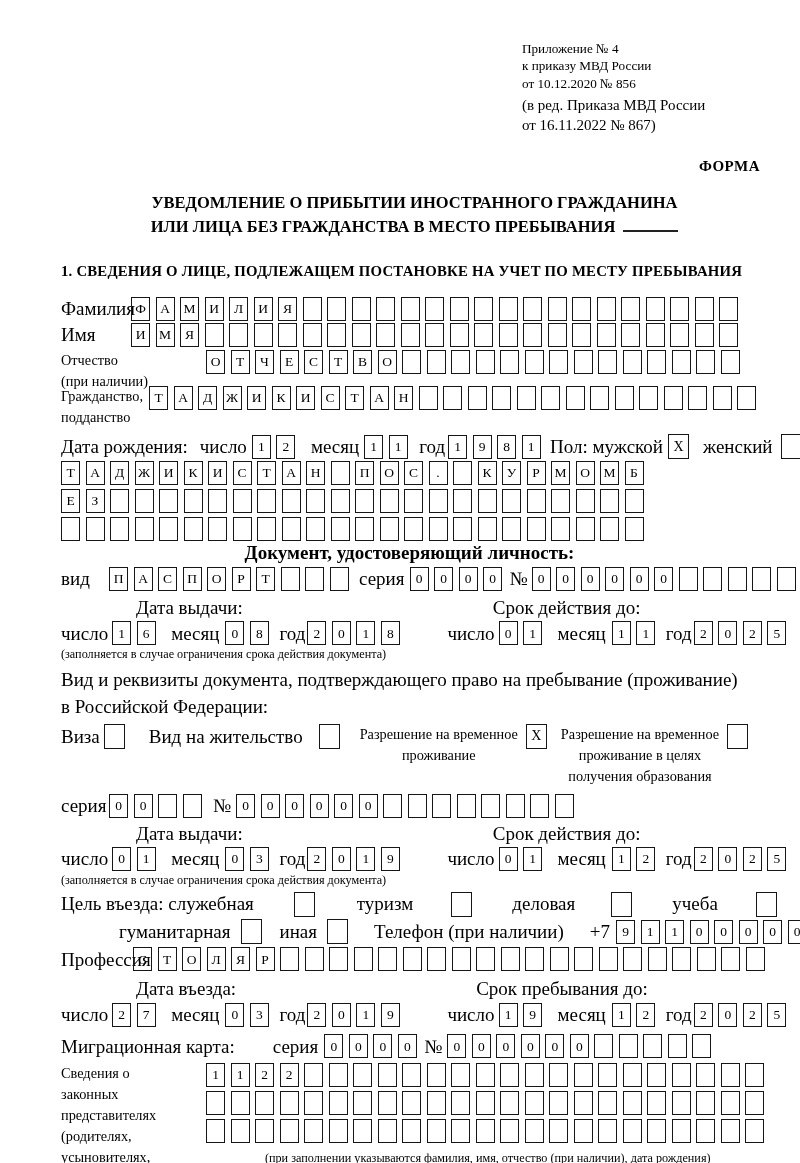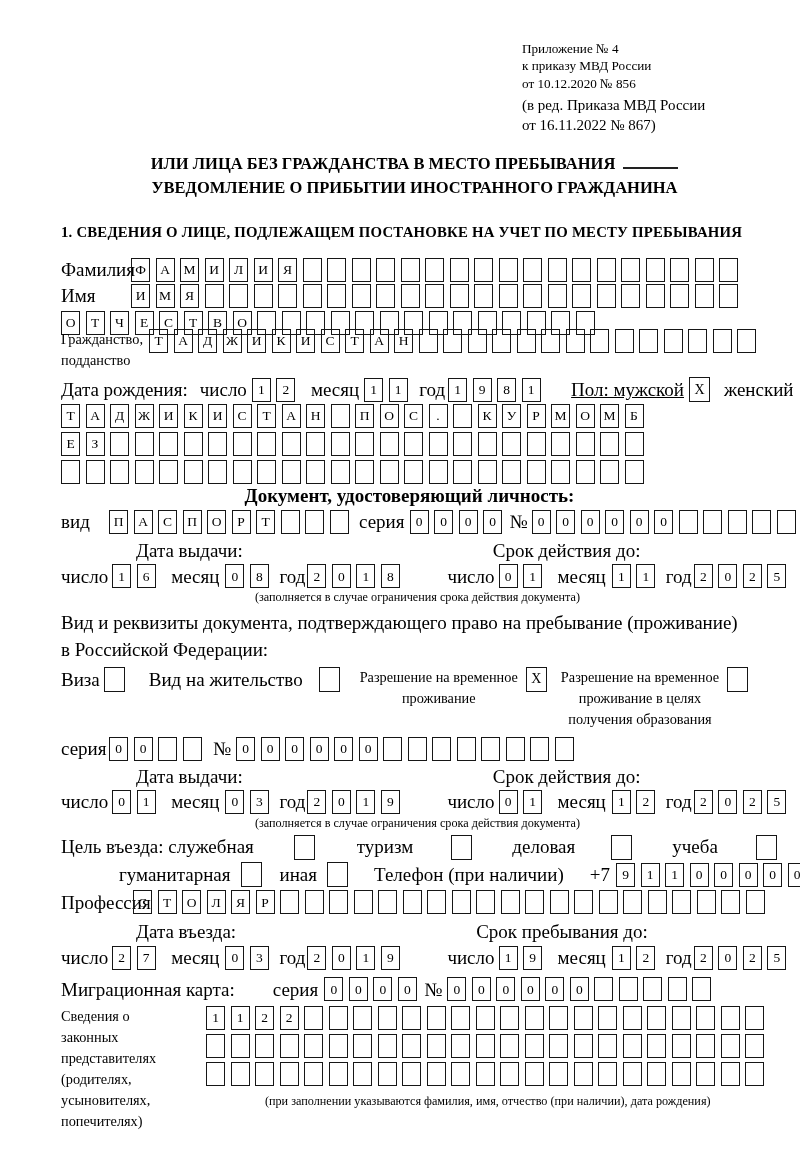--- a/index.html
+++ b/index.html
@@ -11,21 +11,21 @@
     padding: 40px 12px 8px 61px;
   }
   .hdr { margin-left: 461px; font-size: 13.2px; line-height: 1.32; }
   .hdr .sub { margin-top: 4px; font-size: 15px; }
   .forma { text-align: right; padding-right: 28px; font-weight: bold; font-size: 15px; margin-top: 22px; letter-spacing: .5px; }
   .title { text-align: center; font-weight: bold; font-size: 16.5px; margin-top: 16px; line-height: 1.45; padding-right: 20px;}
   .blank-line { display: inline-block; width: 55px; border-bottom: 2px solid #222; height: .9em; margin-left: 8px; }
   .sec { font-weight: bold; font-size: 14.8px; margin-top: 24px; white-space: nowrap; letter-spacing: .2px; }
   .frow { display: flex; align-items: center; }
   .frow.top { align-items: flex-start; }
-  .frow.right { justify-content: center; padding-right: 14px; }
+  .frow.right { justify-content: flex-start; padding-right: 14px; }
   .frow.center { justify-content: center; padding-right: 30px; }
   .lbl { font-size: 19px; white-space: nowrap; flex: none; line-height: 1.35; }
   .lbl.b { font-weight: bold; }
   .lbl.s { font-size: 12.2px; }
   .cells { display: flex; flex: none; }
   .cell {
     width: 19px; height: 24px; border: 1.5px solid #161616; margin-right: 5.5px;
     display: flex; align-items: center; justify-content: center;
     font-size: 13.5px; flex: none; line-height: 1;
   }
@@ -45,25 +45,26 @@
 <div class="page">
   <div class="hdr">
     <div>Приложение № 4</div>
     <div>к приказу МВД России</div>
     <div>от 10.12.2020 № 856</div>
     <div class="sub">
       <div>(в ред. Приказа МВД России</div>
       <div>от 16.11.2022 № 867)</div>
     </div>
   </div>
+  <div class="forma">ФОРМА</div>
   <div class="title">
+    <div>УВЕДОМЛЕНИЕ О ПРИБЫТИИ ИНОСТРАННОГО ГРАЖДАНИНА</div>
     <div>
       <span>ИЛИ ЛИЦА БЕЗ ГРАЖДАНСТВА В МЕСТО ПРЕБЫВАНИЯ</span><span class="blank-line"></span>
     </div>
-    <div>УВЕДОМЛЕНИЕ О ПРИБЫТИИ ИНОСТРАННОГО ГРАЖДАНИНА</div>
   </div>
   <div class="sec">1. СВЕДЕНИЯ О ЛИЦЕ, ПОДЛЕЖАЩЕМ ПОСТАНОВКЕ НА УЧЕТ ПО МЕСТУ ПРЕБЫВАНИЯ</div>
   <div id="form-body">
       <div class="frow" style="margin-top: 16px;">
         <span class="lbl" style="width: 70px; flex: 0 0 auto;">Фамилия</span>
         <span class="cells">
           <span class="cell">Ф</span>
           <span class="cell">А</span>
           <span class="cell">М</span>
           <span class="cell">И</span>
@@ -114,20 +115,24 @@
           <span class="cell"></span>
           <span class="cell"></span>
           <span class="cell"></span>
           <span class="cell"></span>
           <span class="cell"></span>
           <span class="cell"></span>
           <span class="cell"></span>
         </span>
       </div>
       <div class="frow top" style="margin-top: 2px;">
+        <div class="stack" style="width: 145px;">
+          <div>Отчество</div>
+          <div>(при наличии)</div>
+        </div>
         <span class="cells">
           <span class="cell">О</span>
           <span class="cell">Т</span>
           <span class="cell">Ч</span>
           <span class="cell">Е</span>
           <span class="cell">С</span>
           <span class="cell">Т</span>
           <span class="cell">В</span>
           <span class="cell">О</span>
           <span class="cell"></span>
@@ -191,21 +196,21 @@
           <span class="cell">1</span>
           <span class="cell">1</span>
         </span>
         <span class="lbl" style="margin-left: 6px;">год</span>
         <span class="cells" style="margin-left: 3px;">
           <span class="cell">1</span>
           <span class="cell">9</span>
           <span class="cell">8</span>
           <span class="cell">1</span>
         </span>
-        <span class="lbl" style="margin-left: 25px; text-decoration: underline;">Пол: мужской</span>
+        <span class="lbl" style="margin-left: 4px;">Пол: мужской</span>
         <span class="cbox" style="margin-left: 5px;">X</span>
         <span class="lbl" style="margin-left: 14px;">женский</span>
         <span class="cbox" style="margin-left: 8px;"></span>
       </div>
       <div class="frow top" style="margin-top: 1px;">
         <div class="colcells">
           <span class="cells">
             <span class="cell">Т</span>
             <span class="cell">А</span>
             <span class="cell">Д</span>

